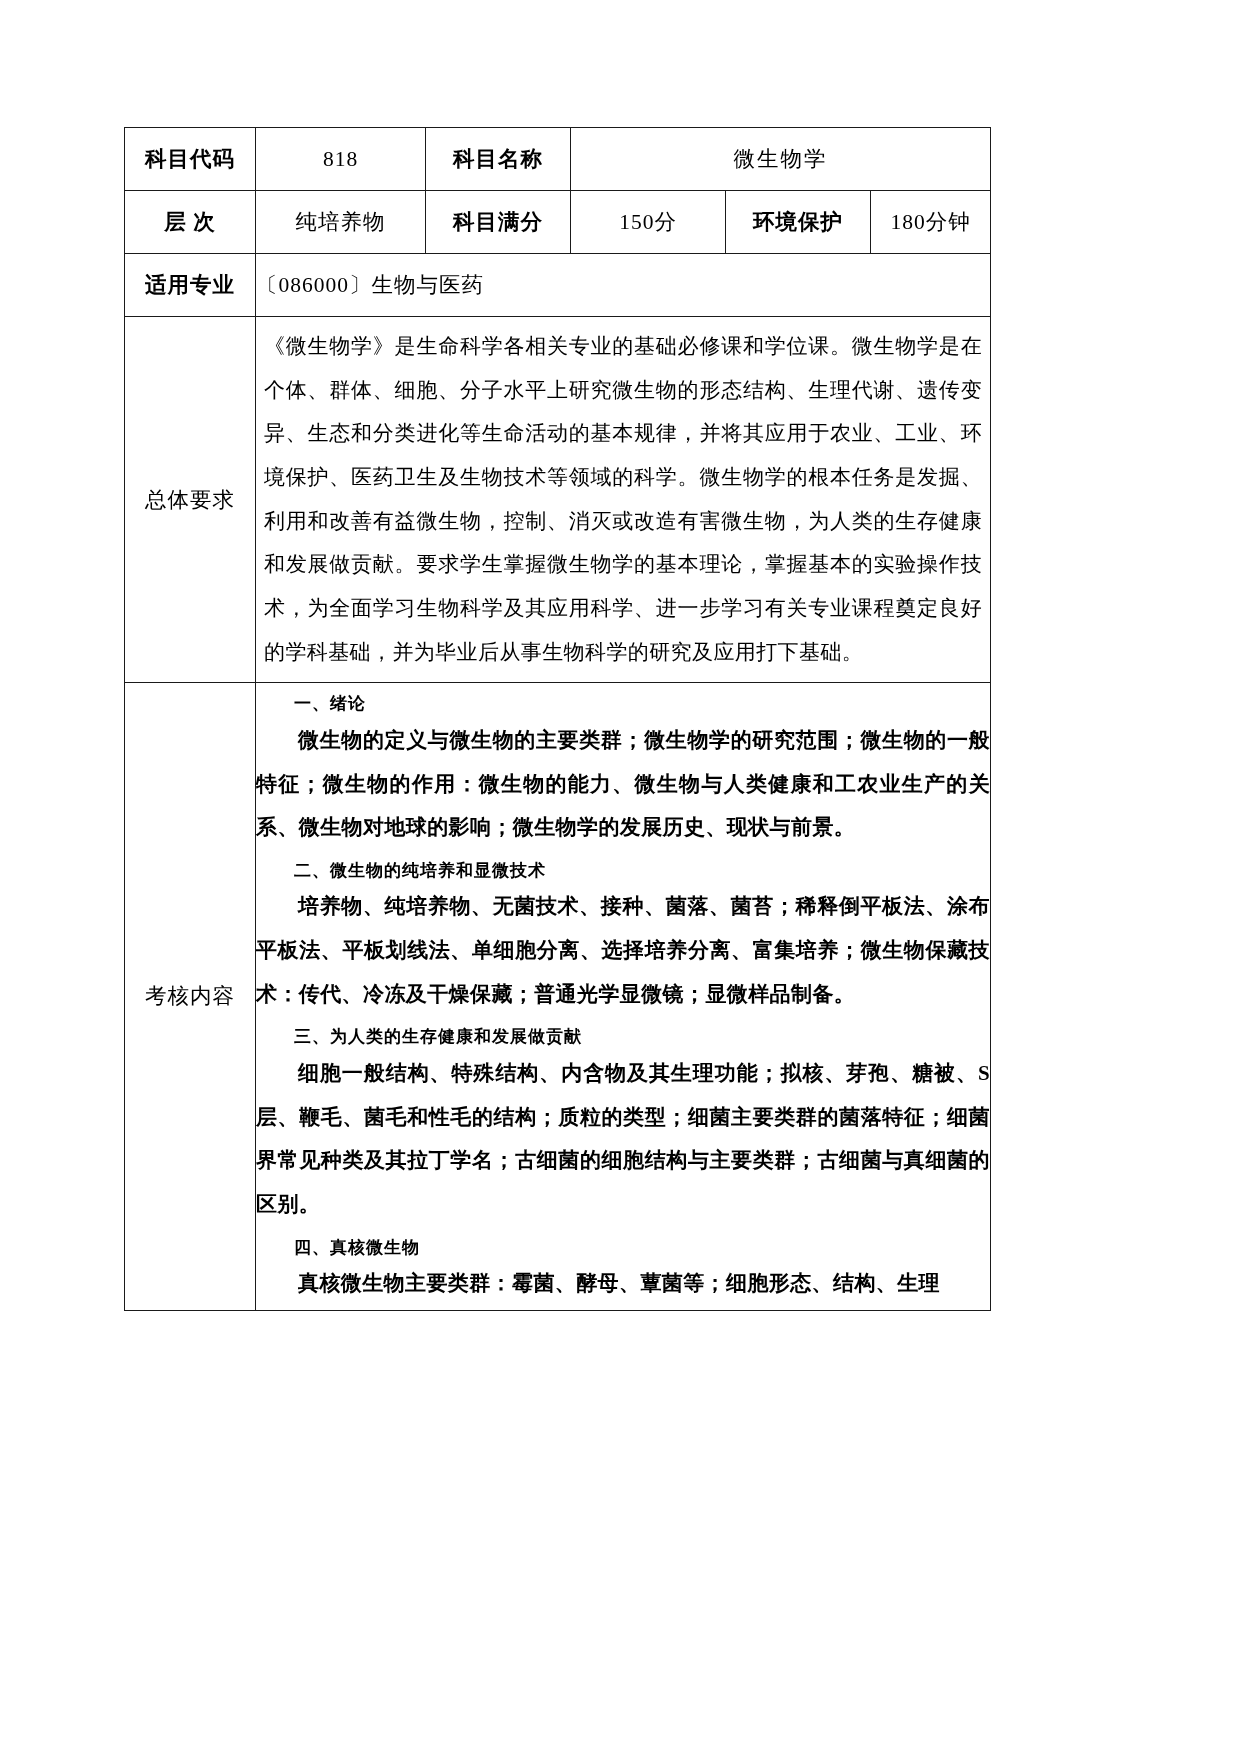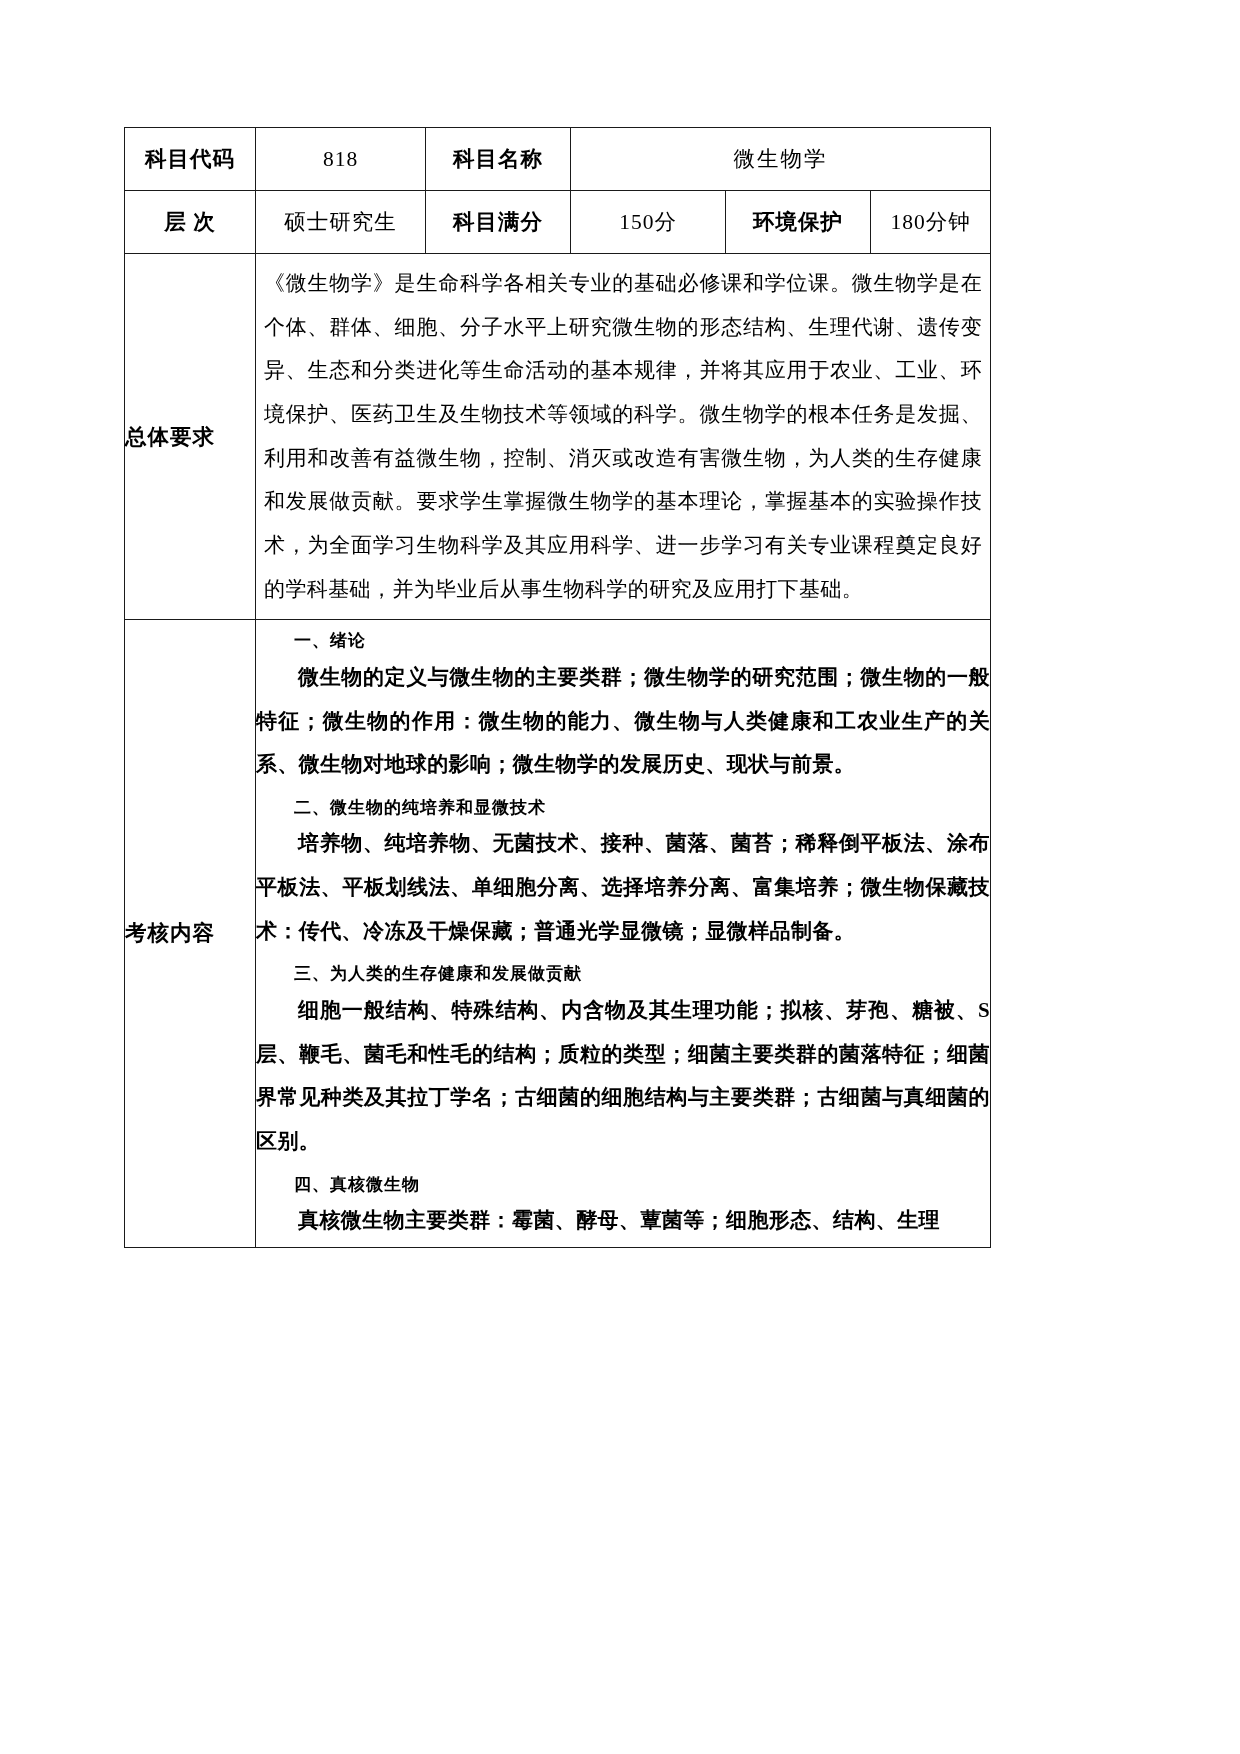--- a/index.html
+++ b/index.html
@@ -56,21 +56,22 @@
     letter-spacing: 2px;
   }
   .major-value {
     text-align: left;
     padding-left: 18px;
     letter-spacing: 1px;
     height: 62px;
   }
   
   .side-label {
-    font-weight: bold;
+    text-align: center;
+    font-weight: normal;
     font-size: 22.5px;
     letter-spacing: 1px;
     vertical-align: middle;
   }
   
   .body-cell {
     padding: 14px 16px 16px 16px;
     vertical-align: top;
   }
   .para {
@@ -123,27 +124,31 @@
 
       <tr>
         <td class="hdr-label">科目代码</td>
         <td class="hdr-value">818</td>
         <td class="hdr-label">科目名称</td>
         <td class="hdr-value wide-value" colspan="3">微生物学</td>
       </tr>
 
       <tr>
         <td class="hdr-label">层 次</td>
-        <td class="hdr-value">硕士研究生</td>
+        <td class="hdr-value">纯培养物</td>
         <td class="hdr-label">科目满分</td>
         <td class="hdr-value">150分</td>
         <td class="hdr-label">环境保护</td>
         <td class="hdr-value">180分钟</td>
       </tr>
 
+      <tr>
+        <td class="hdr-label">适用专业</td>
+        <td class="major-value" colspan="5">〔086000〕生物与医药</td>
+      </tr>
 
       <tr>
         <td class="side-label">总体要求</td>
         <td class="body-cell" colspan="5">
           <p class="para">《微生物学》是生命科学各相关专业的基础必修课和学位课。微生物学是在个体、群体、细胞、分子水平上研究微生物的形态结构、生理代谢、遗传变异、生态和分类进化等生命活动的基本规律，并将其应用于农业、工业、环境保护、医药卫生及生物技术等领域的科学。微生物学的根本任务是发掘、利用和改善有益微生物，控制、消灭或改造有害微生物，为人类的生存健康和发展做贡献。要求学生掌握微生物学的基本理论，掌握基本的实验操作技术，为全面学习生物科学及其应用科学、进一步学习有关专业课程奠定良好的学科基础，并为毕业后从事生物科学的研究及应用打下基础。</p>
         </td>
       </tr>
 
       <tr>
         <td class="side-label">考核内容</td>

